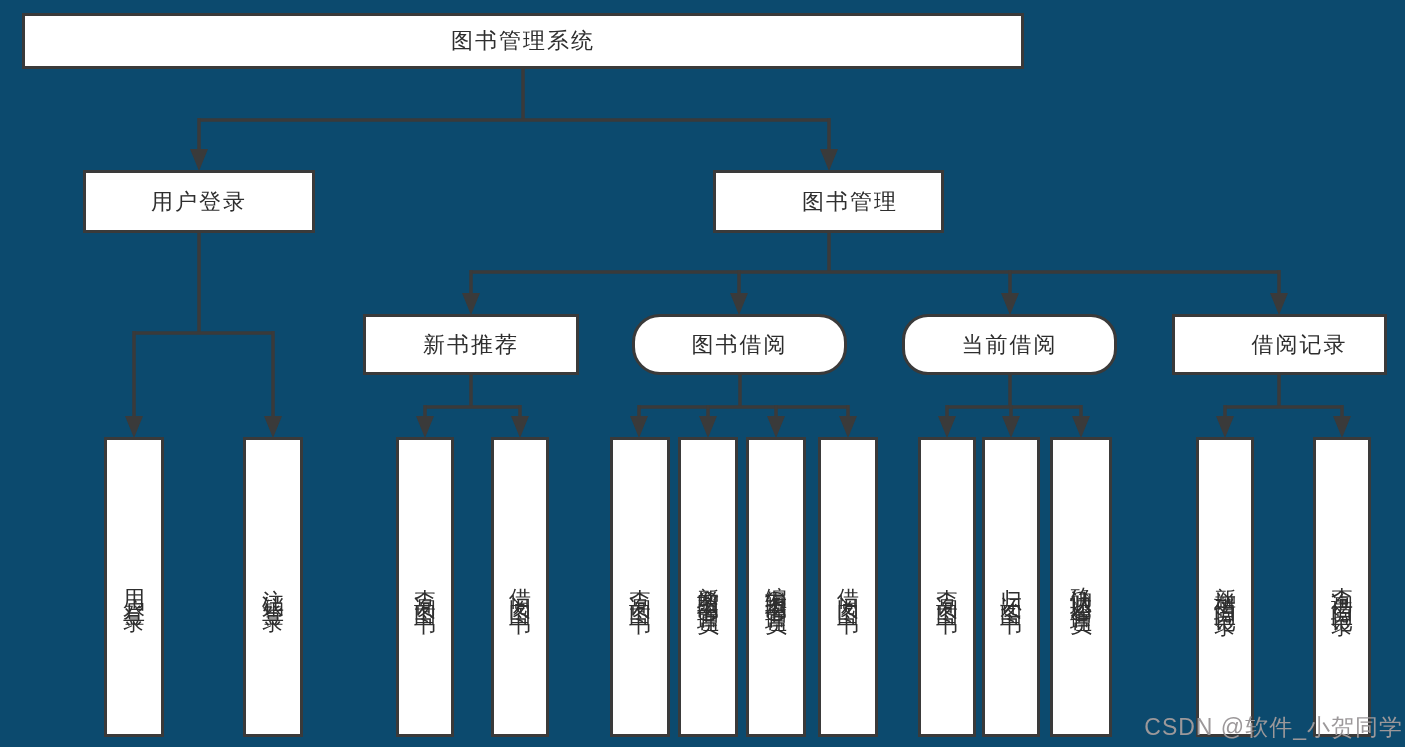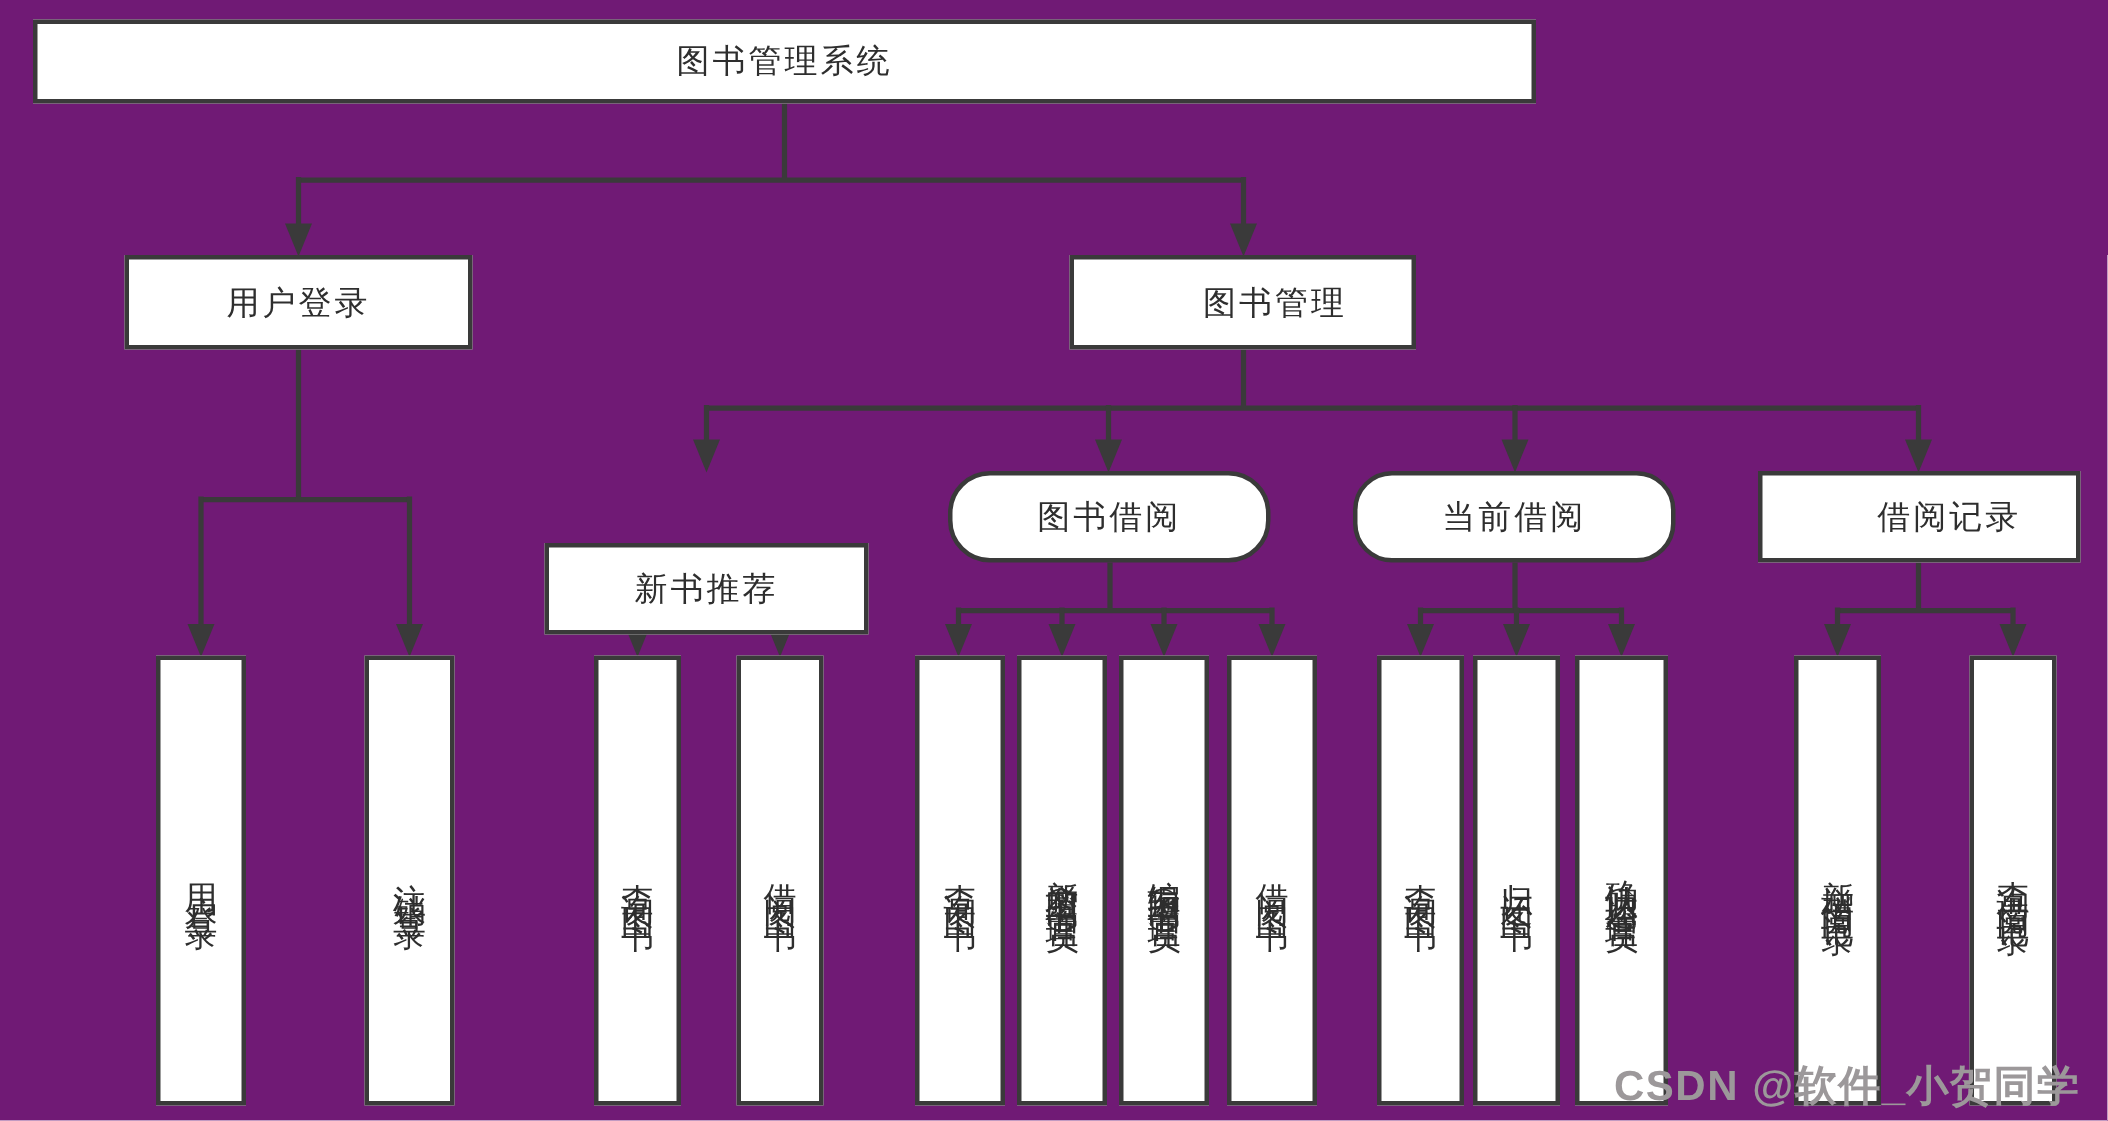--- a/index.html
+++ b/index.html
@@ -4,21 +4,21 @@
 <style>
   html, body {
     margin: 0; padding: 0;
     background: #ffffff;
     font-family: "Liberation Sans", "DejaVu Sans", sans-serif;
   }
   .canvas {
     position: relative;
     width: 1405px;
     height: 747px;
-    background: #701a75;
+    background: #0c4a6e;
     overflow: hidden;
   }
   .connectors {
     position: absolute;
     left: 0; top: 0;
     width: 1405px; height: 747px;
   }
   .node {
     position: absolute;
     box-sizing: border-box;
@@ -33,27 +33,26 @@
     white-space: nowrap;
   }
   .node.leaf {
     writing-mode: vertical-rl;
     letter-spacing: 8px;
     line-height: 54px;
     white-space: normal;
   }
   .watermark {
     position: absolute;
-    right: 18px;
+    right: 2px;
     bottom: 4px;
-    font-size: 28px;
+    font-size: 23px;
     color: #9c989a;
     letter-spacing: 1px;
     user-select: none;
-    font-weight: bold;
   }
 </style>
 </head>
 <body>
 
 <div class="canvas">
 
   <svg class="connectors" viewBox="0 0 1405 747" xmlns="http://www.w3.org/2000/svg">
     <g stroke="#3a3a3a" stroke-width="3.5" fill="none">
 
@@ -125,21 +124,21 @@
       <polygon points="1216,416 1234,416 1225,438"></polygon>
       <polygon points="1333,416 1351,416 1342,438"></polygon>
     </g>
   </svg>
 
   <div class="node" style="left:22px; top:13px; width:1002px; height:56px;">图书管理系统</div>
 
   <div class="node" style="left:83px; top:170px; width:232px; height:63px;">用户登录</div>
   <div class="node" style="left:713px; top:170px; width:231px; height:63px;padding-left:43px;">图书管理</div>
 
-  <div class="node" style="left:363px; top:314px; width:216px; height:61px;margin-top:48px;">新书推荐</div>
+  <div class="node" style="left:363px; top:314px; width:216px; height:61px;">新书推荐</div>
   <div class="node" style="left:632px; top:314px; width:215px; height:61px;border-radius:28px;">图书借阅</div>
   <div class="node" style="left:902px; top:314px; width:215px; height:61px;border-radius:26px;">当前借阅</div>
   <div class="node" style="left:1172px; top:314px; width:215px; height:61px;padding-left:40px;">借阅记录</div>
 
   <div class="node leaf" style="left:104px; top:437px; width:60px; height:300px;">用户登录</div>
   <div class="node leaf" style="left:243px; top:437px; width:60px; height:300px;">注销登录</div>
 
   <div class="node leaf" style="left:396px; top:437px; width:58px; height:300px;">查询图书</div>
   <div class="node leaf" style="left:491px; top:437px; width:58px; height:300px;">借阅图书</div>
 

